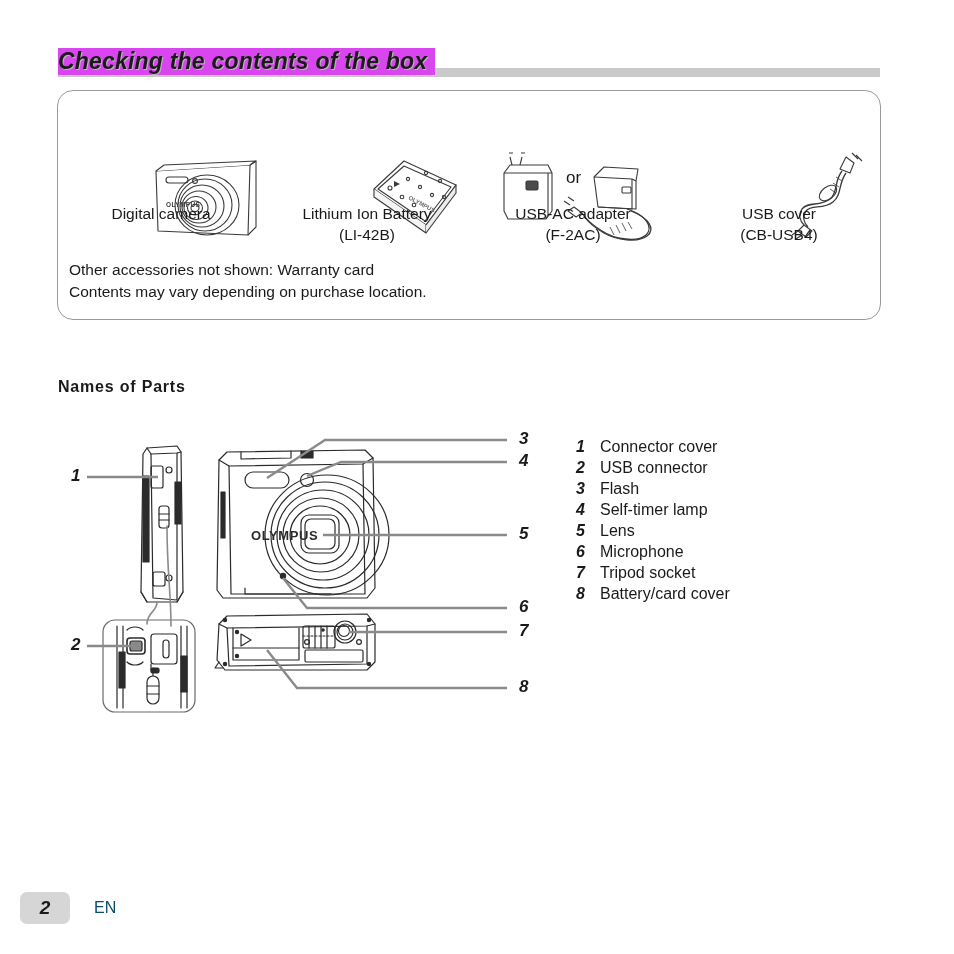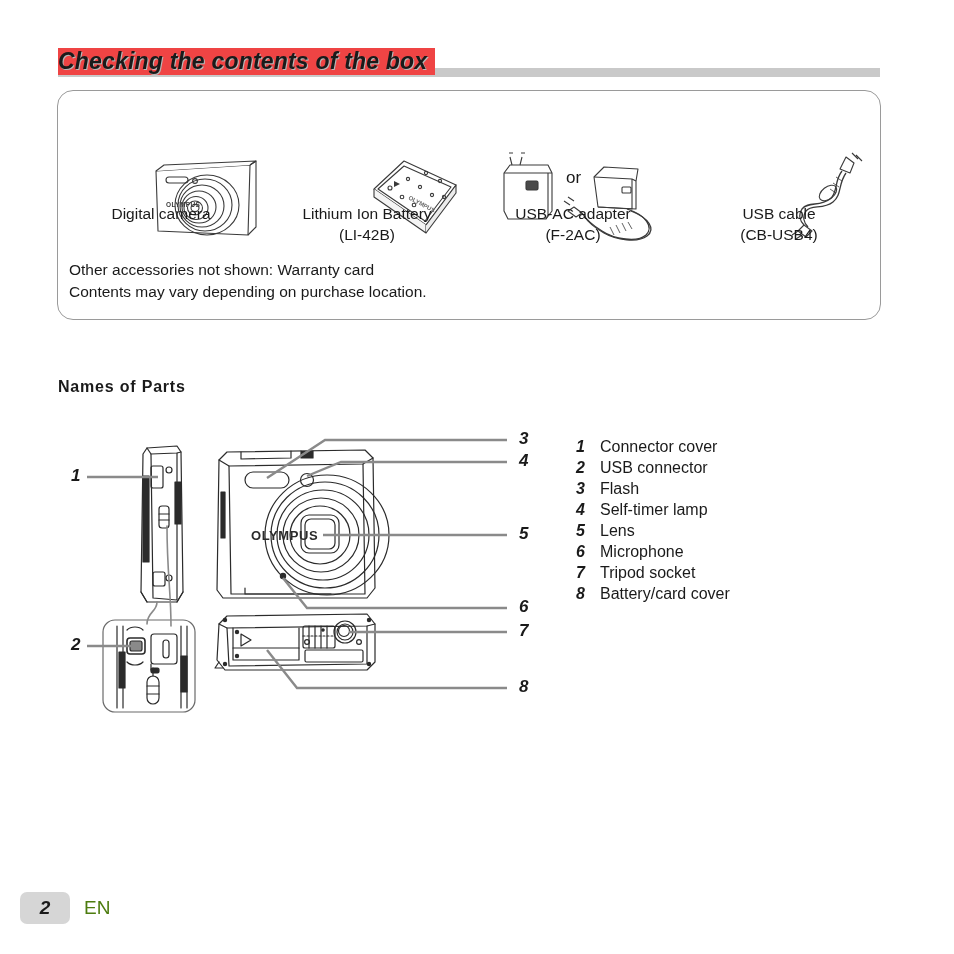--- a/index.html
+++ b/index.html
@@ -35,21 +35,21 @@
   #section-title {
     position: absolute;
     left: 0;
     top: 0;
     font-size: 23px;
     font-weight: bold;
     font-style: italic;
     letter-spacing: 0.2px;
     color: #1a1a1a;
     white-space: nowrap;
-    background: #ef4444;
+    background: #d946ef;
     padding-right: 8px;
     text-shadow: 1px 1px 0 #b8b8b8;
     text-align: center;
   }
 
   
   #contents-box {
     position: absolute;
     left: 57px;
     top: 90px;
@@ -179,23 +179,23 @@
     border-radius: 7px;
     display: flex;
     align-items: center;
     justify-content: center;
     font-size: 19px;
     font-weight: bold;
     font-style: italic;
     color: #1a1a1a;
   }
   #lang-code {
-    margin-left: 14px;
-    font-size: 19px;
-    color: #4d7c0f;
+    margin-left: 24px;
+    font-size: 16px;
+    color: #0c4a6e;
   }
 </style>
 </head>
 <body>
 
 <div id="section-title-wrap">
   <div id="title-rule"></div>
   <div id="section-title">Checking the contents of the box</div>
 </div>
 
@@ -311,21 +311,21 @@
     </div>
     <div class="caption-cell">
       <span>Lithium Ion Battery</span>
       <span class="caption-sub">(LI-42B)</span>
     </div>
     <div class="caption-cell">
       <span>USB-AC adapter</span>
       <span class="caption-sub">(F-2AC)</span>
     </div>
     <div class="caption-cell">
-      <span>USB cable</span>
+      <span>USB cover</span>
       <span class="caption-sub">(CB-USB4)</span>
     </div>
   </div>
 
   <div id="box-note">
     <div>Other accessories not shown: Warranty card</div>
     <div>Contents may vary depending on purchase location.</div>
   </div>
 </div>
 

